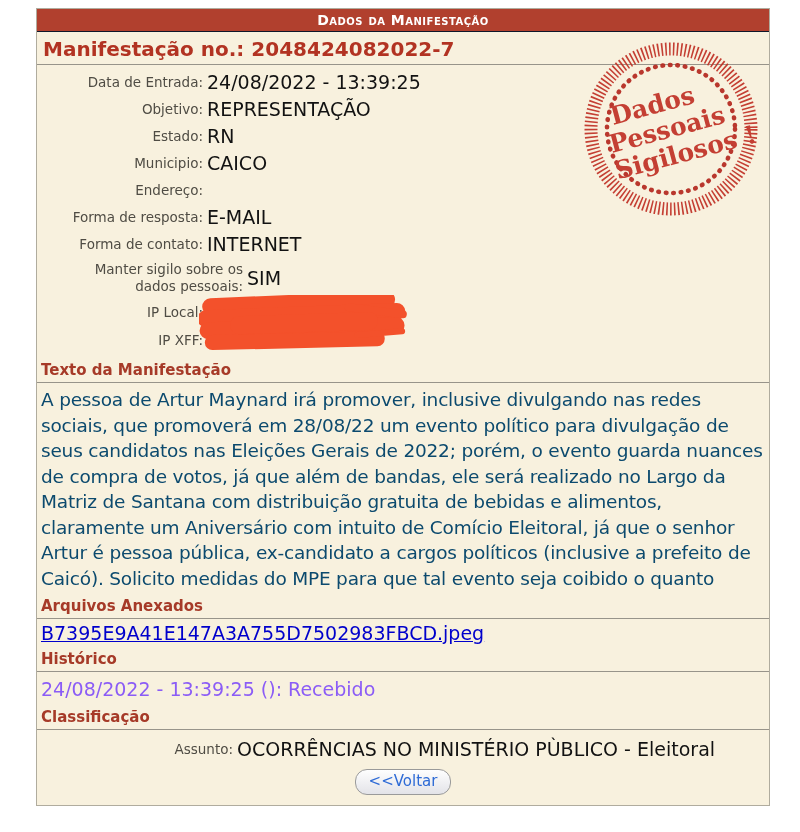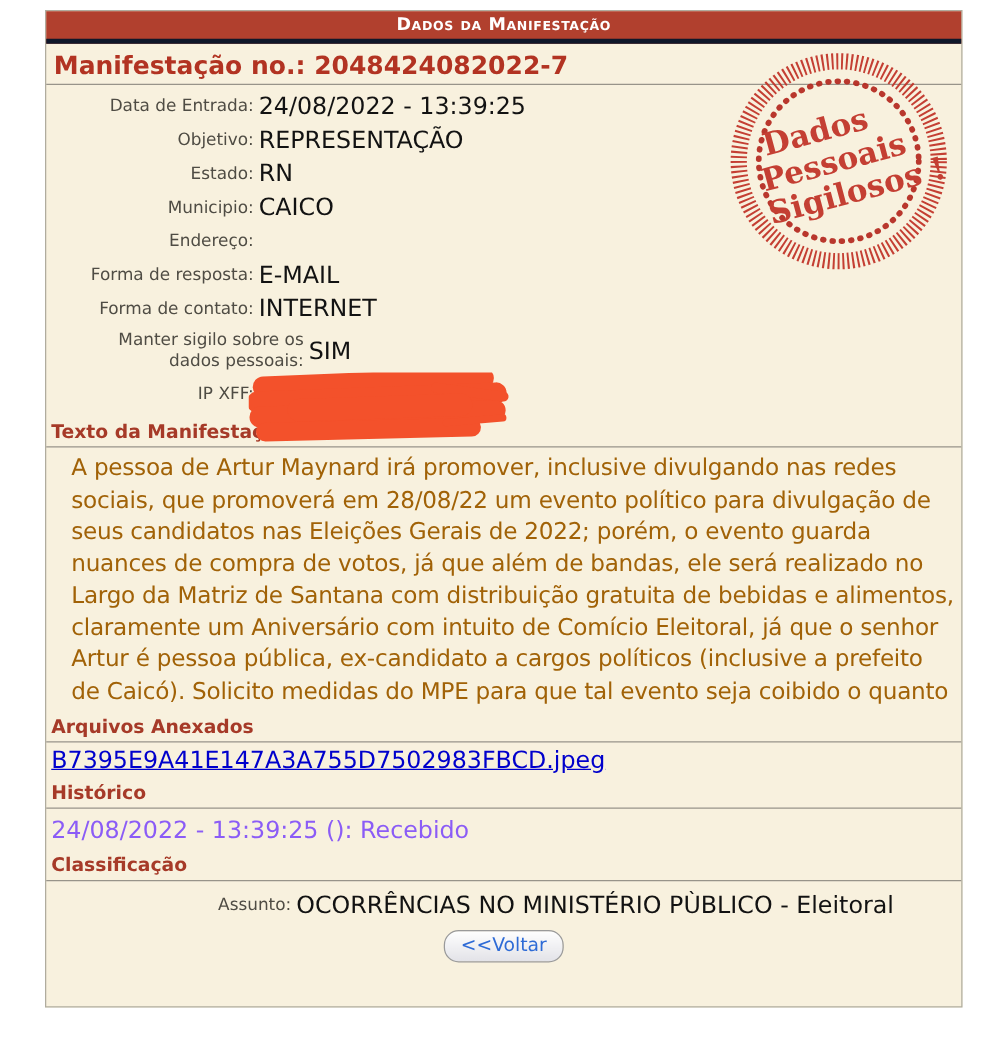--- a/index.html
+++ b/index.html
@@ -6,21 +6,21 @@
   body{
     width:800px;height:832px;background:#ffffff;position:relative;
     font-family:"DejaVu Sans",sans-serif;overflow:hidden;
   }
   .panel{
     position:absolute;left:36px;top:8px;width:734px;height:798px;
     background:#f8f1de;border:1px solid #b0ac9e;box-sizing:border-box;
   }
   .titlebar{
     height:22px;line-height:22px;background:#b1402e;
-    border-bottom:4px solid #0f172a;
+    border-bottom:1px solid #0f172a;
     color:#ffffff;text-align:center;font-weight:bold;font-size:14px;
     font-variant:small-caps;letter-spacing:.5px;
   }
   .manif-line{
     padding:5px 6px 3px 6px;font-weight:bold;color:#b23322;font-size:20px;
     border-bottom:1px solid #98948a;
   }
   .fields{position:relative;padding-top:4px;}
   .frow{display:flex;align-items:center;min-height:27px;}
   .frow.tall{min-height:40px;padding-left:40px;}
@@ -43,23 +43,22 @@
     font-family:"DejaVu Serif",serif;font-weight:bold;text-align:center;
   }
   .stamp-text .s1{font-size:25px;line-height:26px;transform:translateX(-12px);}
   .stamp-text .s2{font-size:25px;line-height:27px;transform:translateX(-4px);}
   .stamp-text .s3{font-size:25px;line-height:27px;transform:translateX(8px);}
   .section-title{
     margin-top:5px;padding:2px 4px 3px 4px;font-size:15px;font-weight:bold;
     color:#a63a28;border-bottom:1px solid #98948a;
   }
   .bodytext{
-    padding:4px 4px 2px 4px;font-size:18.5px;line-height:25.5px;color:#a16207;
+    padding:4px 4px 2px 4px;font-size:18.5px;line-height:25.5px;color:#0c4a6e;
     letter-spacing:-0.2px;
-    margin-left:16px;
   }
   .linkrow{padding:3px 0 4px 4px;font-size:19px;}
   .linkrow a{color:#0000cc;text-decoration:underline;}
   .historow{
     padding:6px 4px;text-align:left;font-size:19px;color:#8b5cf6;
   }
   .assunto-row{display:flex;align-items:center;min-height:30px;margin-top:4px;}
   .assunto-row .lbl{width:200px;}
   .btnrow{text-align:center;padding:5px 0 6px 0;}
   .voltar{
@@ -104,20 +103,24 @@
     </div>
     <div class="frow">
       <span class="lbl">Forma de contato:</span>
       <span class="val">INTERNET</span>
     </div>
     <div class="frow tall">
       <span class="lbl">Manter sigilo sobre os dados pessoais:</span>
       <span class="val">SIM</span>
     </div>
     <div class="frow ip">
+      <span class="lbl">IP Local:</span>
+      <span class="val"></span>
+    </div>
+    <div class="frow ip">
       <span class="lbl">IP XFF:</span>
       <span class="val"></span>
     </div>
 
     <svg class="redaction" viewBox="0 0 212 58">
       <g stroke="#f3512b" fill="none" stroke-linecap="round" transform="rotate(-1 106 29)">
         <path d="M12 10 L188 6" stroke-width="17"></path>
         <path d="M7 22 L198 18" stroke-width="17"></path>
         <path d="M9 34 L197 32" stroke-width="17"></path>
         <path d="M13 46 L178 45" stroke-width="15"></path>

